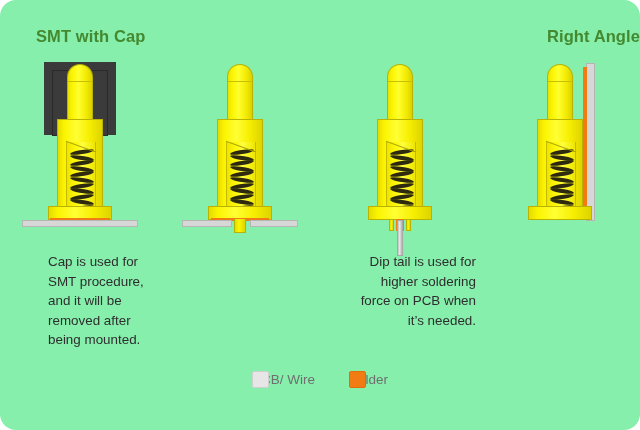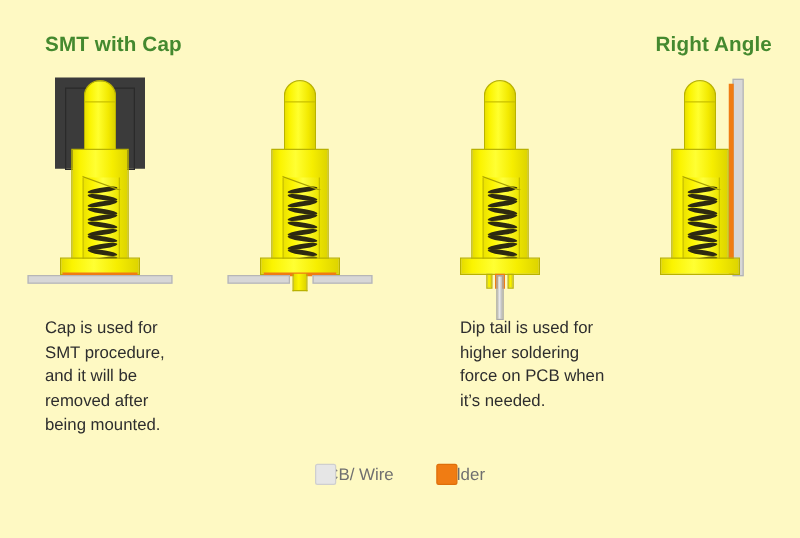--- a/index.html
+++ b/index.html
@@ -11,21 +11,22 @@
     height: 430px;
     background: #ffffff;
     font-family: "Liberation Sans", sans-serif;
     overflow: hidden;
     position: relative;
   }
   #page {
     position: relative;
     width: 640px;
     height: 430px;
-    background: #fef9c3;
+    background: #86efac;
+    border-radius: 16px;
   }
 
   
   .col {
     position: absolute;
     top: 0;
     width: 160px;
     height: 365px;
   }
   .col-0 { left: 0px;   }
@@ -41,32 +42,32 @@
     text-align: center;
     font-size: 16.5px;
     font-weight: bold;
     color: #44892f;
     letter-spacing: 0.1px;
     white-space: nowrap;
   }
   .col-0 .col-title { text-align: left; padding-left: 36px; width: 124px; }
   .col-1 .col-title { text-align: left; padding-left: 62px; width: 98px; }
   .col-2 .col-title { text-align: left; padding-left: 54px; width: 106px; }
-  .col-3 .col-title { text-align: center; padding-left: 22px; width: 138px; }
+  .col-3 .col-title { text-align: right; padding-left: 22px; width: 138px; }
 
   .col-desc {
     position: absolute;
     top: 252px;
     font-size: 13.4px;
     line-height: 19.5px;
     color: #2e2e2e;
     white-space: pre-line;
   }
-  .col-0 .col-desc { left: 36px;  width: 124px; }
-  .col-1 .col-desc { left: 208px; width: 132px; top: 252px; }
+  .col-0 .col-desc { left: 48px;  width: 124px; }
+  .col-1 .col-desc { left: 184px; width: 132px; top: 252px; text-align: right; }
 
   
   .art {
     position: absolute;
     top: 55px;
     left: 0;
     width: 160px;
     height: 190px;
   }
 

